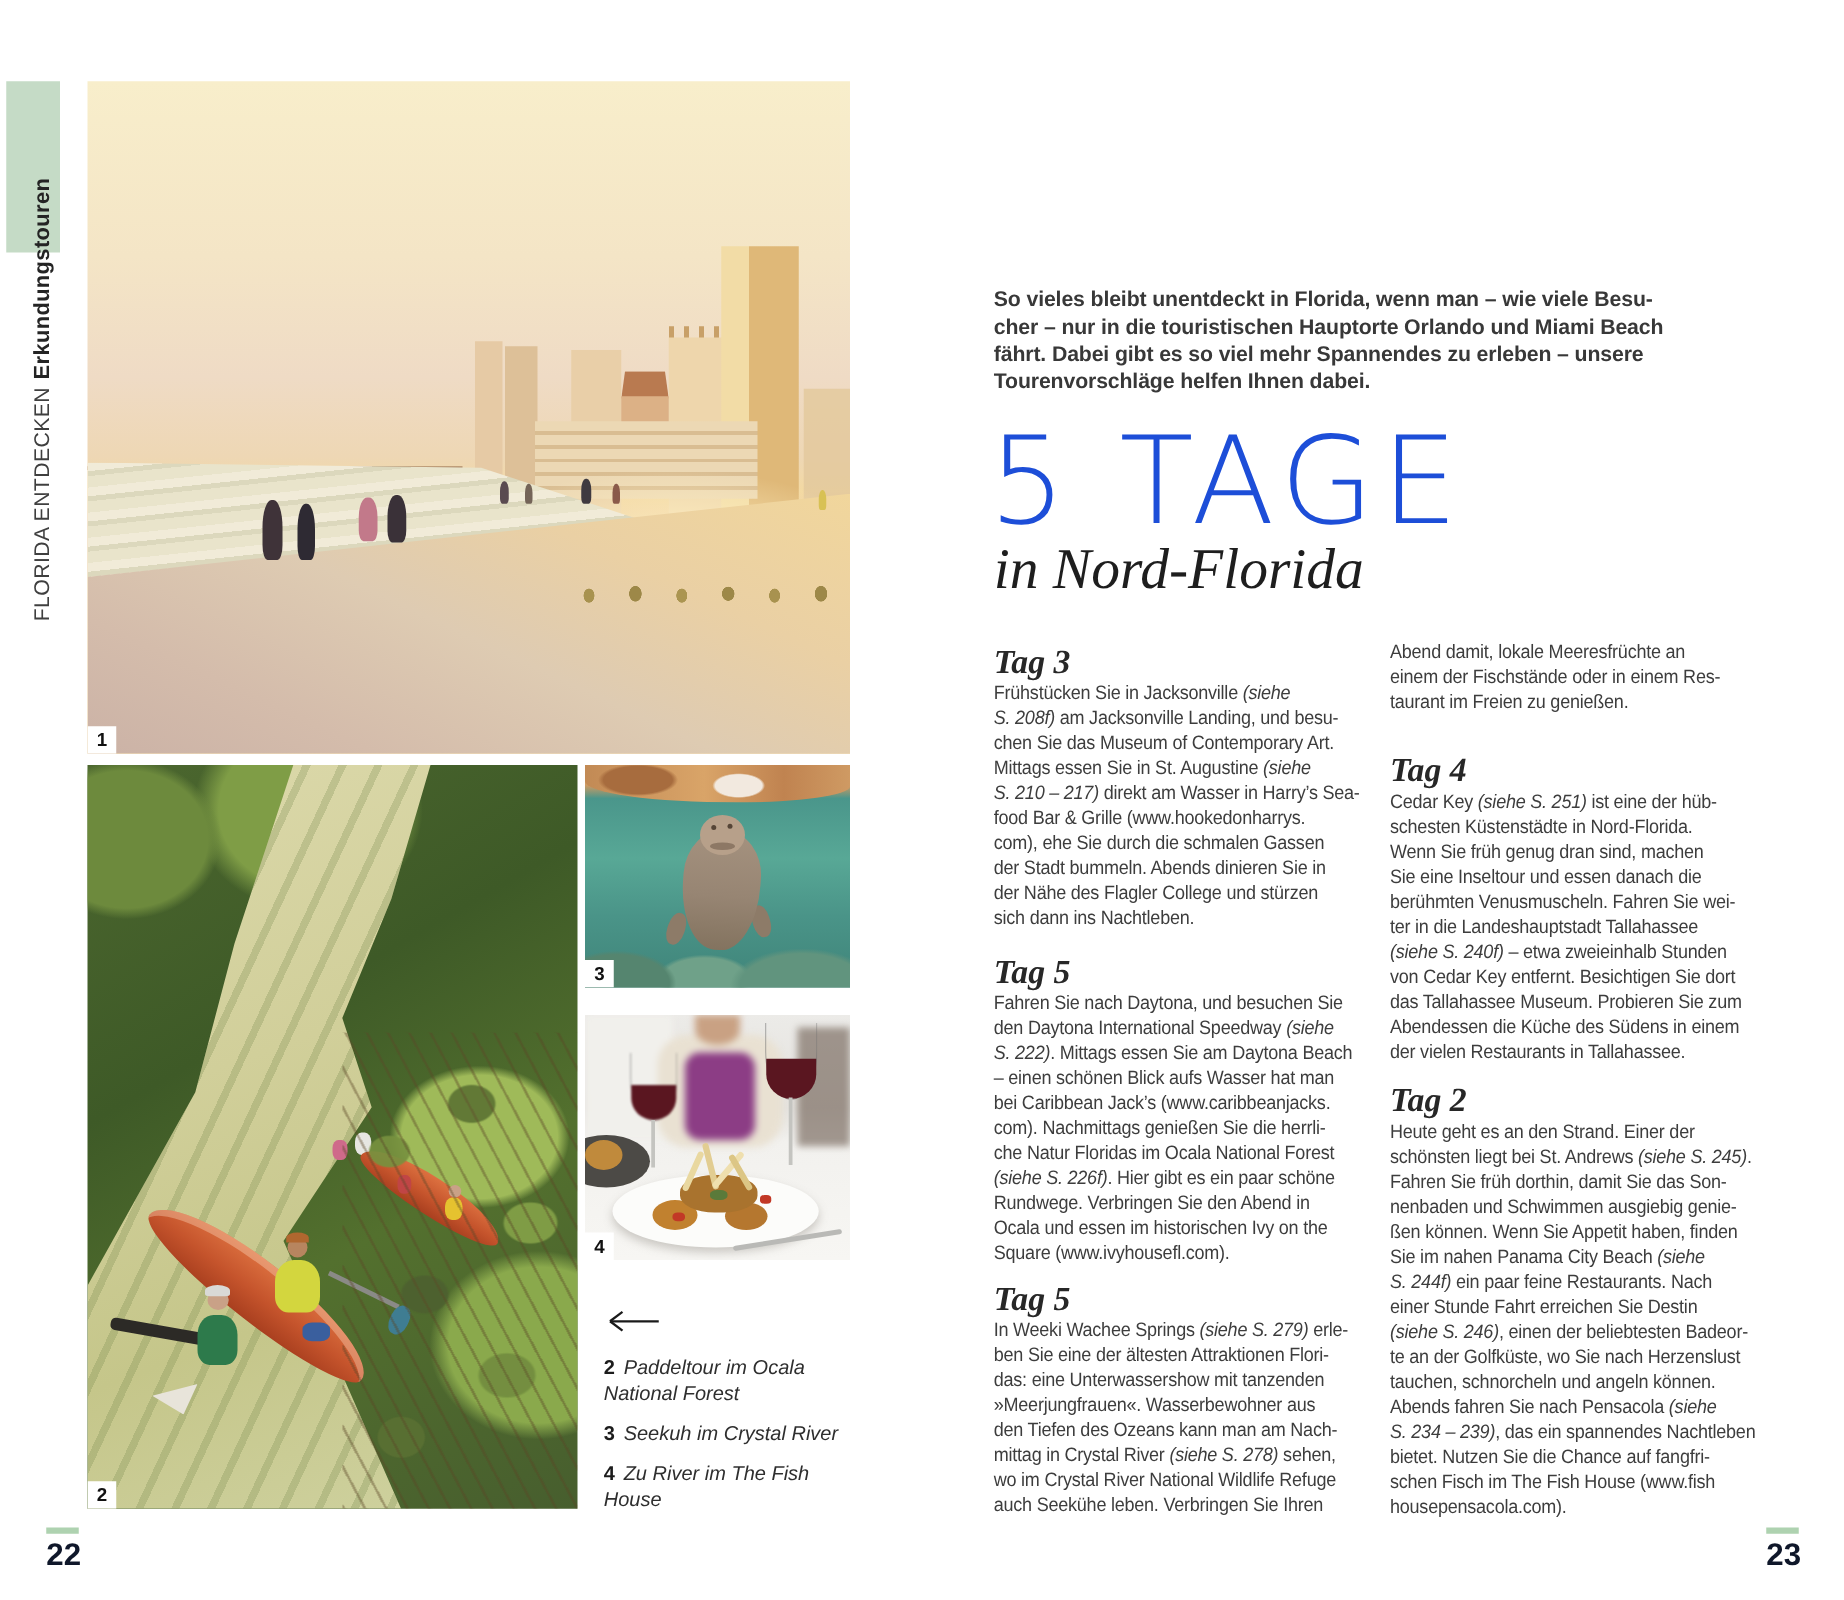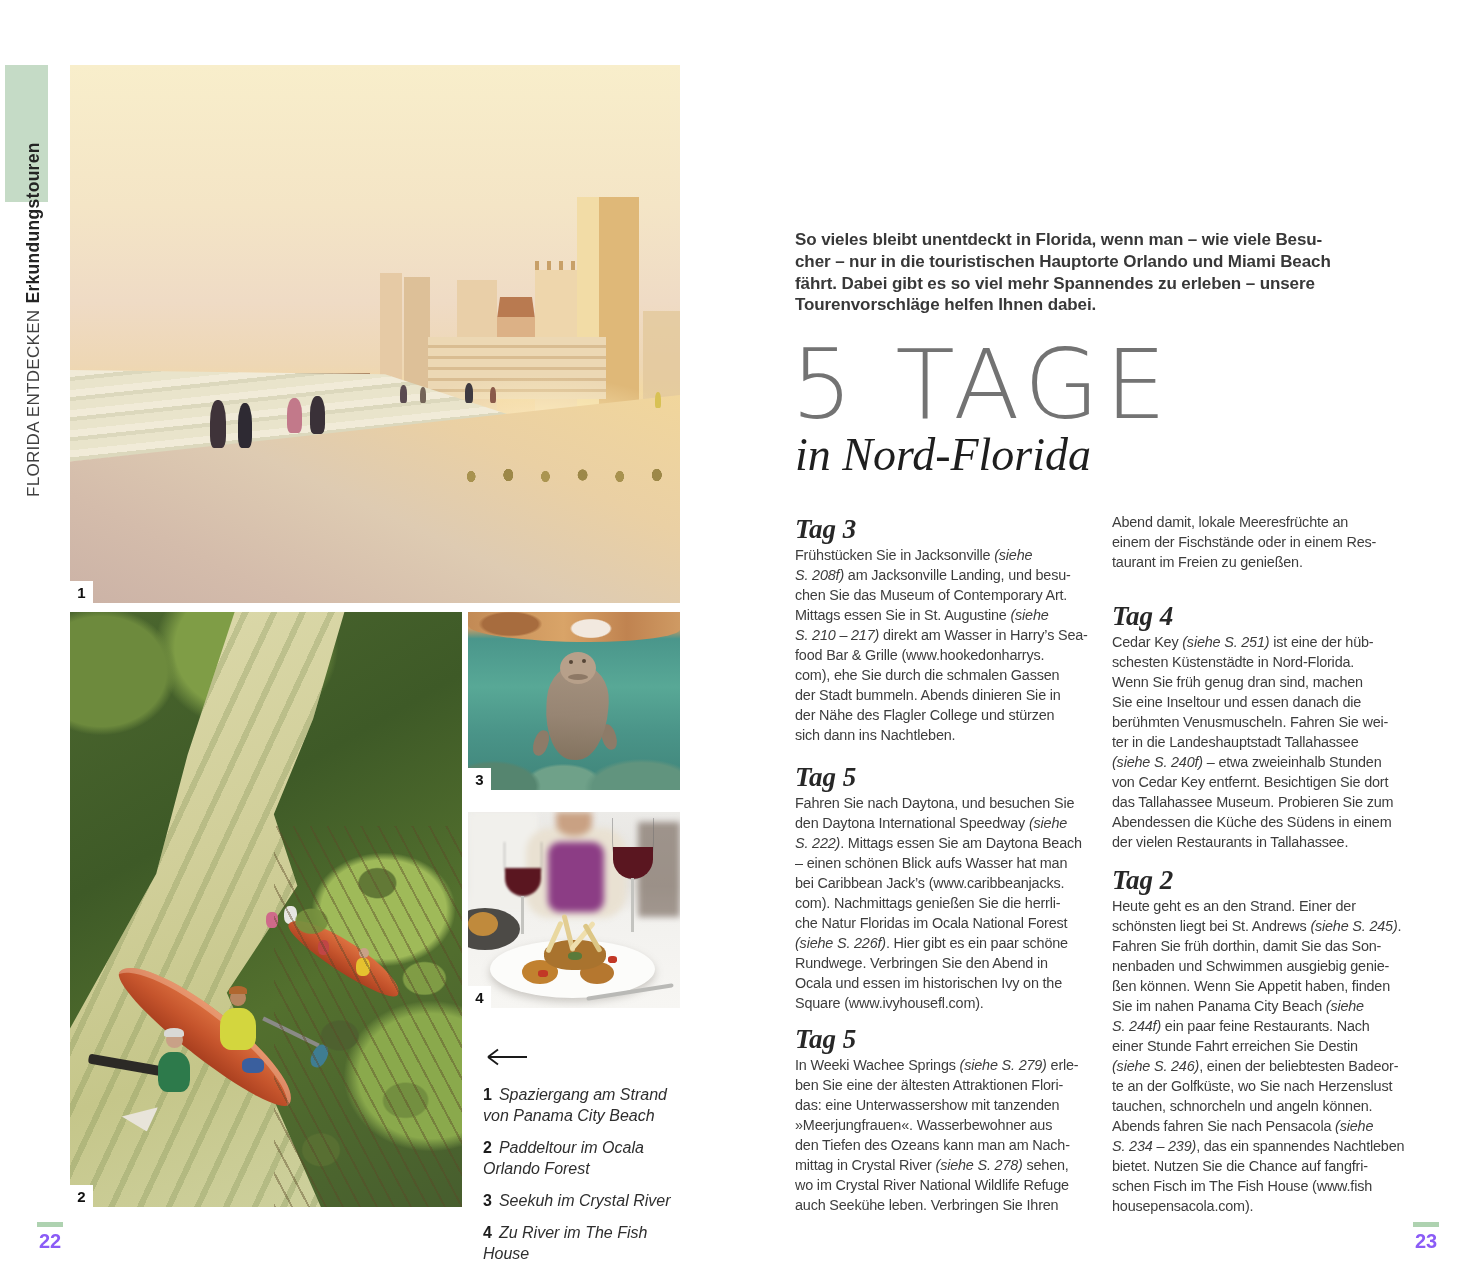--- a/index.html
+++ b/index.html
@@ -82,29 +82,29 @@
 
   
   .cap-arrow{left:483px;top:1046px}
   .caps{left:483px;top:1084px;width:212px;font-size:16px;line-height:21px;color:#2e2e2e}
   .caps .item{margin-bottom:11px}
   .caps b{font-style:normal;color:#1c1c1c;margin-right:7px}
   .caps i{font-style:italic}
 
   
   .intro{left:795px;top:229px;font-size:17px;line-height:21.8px;font-weight:bold;color:#383838;white-space:pre;letter-spacing:-.1px}
-  .title-main{left:791px;top:336px;font-family:"DejaVu Sans","Liberation Sans",sans-serif;font-weight:200;font-size:97px;line-height:97px;letter-spacing:6px;color:#737373}
+  .title-main{left:791px;top:336px;font-family:"DejaVu Sans","Liberation Sans",sans-serif;font-weight:200;font-size:97px;line-height:97px;letter-spacing:6px;color:#1d4ed8}
   .title-sub{left:795px;top:430px;font-family:"Liberation Serif","DejaVu Serif",serif;font-style:italic;font-size:46px;line-height:50px;color:#1e1e1e}
   .tag-h{position:absolute;font-family:"Liberation Serif","DejaVu Serif",serif;font-style:italic;font-weight:bold;font-size:27px;line-height:30px;color:#272727}
   .body{position:absolute;font-size:15.5px;line-height:20px;color:#3d3d3d;white-space:pre;letter-spacing:-.2px;transform:scaleX(.93);transform-origin:0 0}
   .body i{font-style:italic}
 
   
   .pg-bar{width:26px;height:5px;background:#aed2b0}
-  .pgnum{width:26px;font-size:20px;font-weight:bold;color:#8b5cf6;text-align:center}
+  .pgnum{width:26px;font-size:25px;font-weight:bold;color:#0f172a;text-align:center}
 </style>
 </head>
 <body>
 
 <div class="abs tab-green"></div>
 <div class="abs vertical">
   <span>FLORIDA ENTDECKEN</span><b>Erkundungstouren</b>
 </div>
 
 <figure id="photo-beach">
@@ -219,22 +219,21 @@
       <span>4</span>
     </div>
 </figure>
 
 <svg class="abs cap-arrow" width="46" height="22" viewBox="0 0 46 22">
   <line x1="44" y1="11" x2="5" y2="11" stroke="#1a1a1a" stroke-width="1.8"></line>
   <line x1="5" y1="11" x2="15" y2="3.5" stroke="#1a1a1a" stroke-width="1.8"></line>
   <line x1="5" y1="11" x2="15" y2="18.5" stroke="#1a1a1a" stroke-width="1.8"></line>
 </svg>
 <div class="abs caps">
-  <div class="item"><b>1</b><i>Spaziergang am Strand von Panama City Beach</i></div>
-  <div class="item"><b>2</b><i>Paddeltour im Ocala Orlando Forest</i></div>
+  <div class="item"><b>2</b><i>Paddeltour im Ocala National Forest</i></div>
   <div class="item"><b>3</b><i>Seekuh im Crystal River</i></div>
   <div class="item"><b>4</b><i>Zu River im The Fish House</i></div>
 </div>
 
 <div class="abs intro">So vieles bleibt unentdeckt in Florida, wenn man – wie viele Besu-
 cher – nur in die touristischen Hauptorte Orlando und Miami Beach
 fährt. Dabei gibt es so viel mehr Spannendes zu erleben – unsere
 Tourenvorschläge helfen Ihnen dabei.</div>
 <div class="abs title-main">5 TAGE</div>
 <div class="abs title-sub">in Nord-Florida</div>

